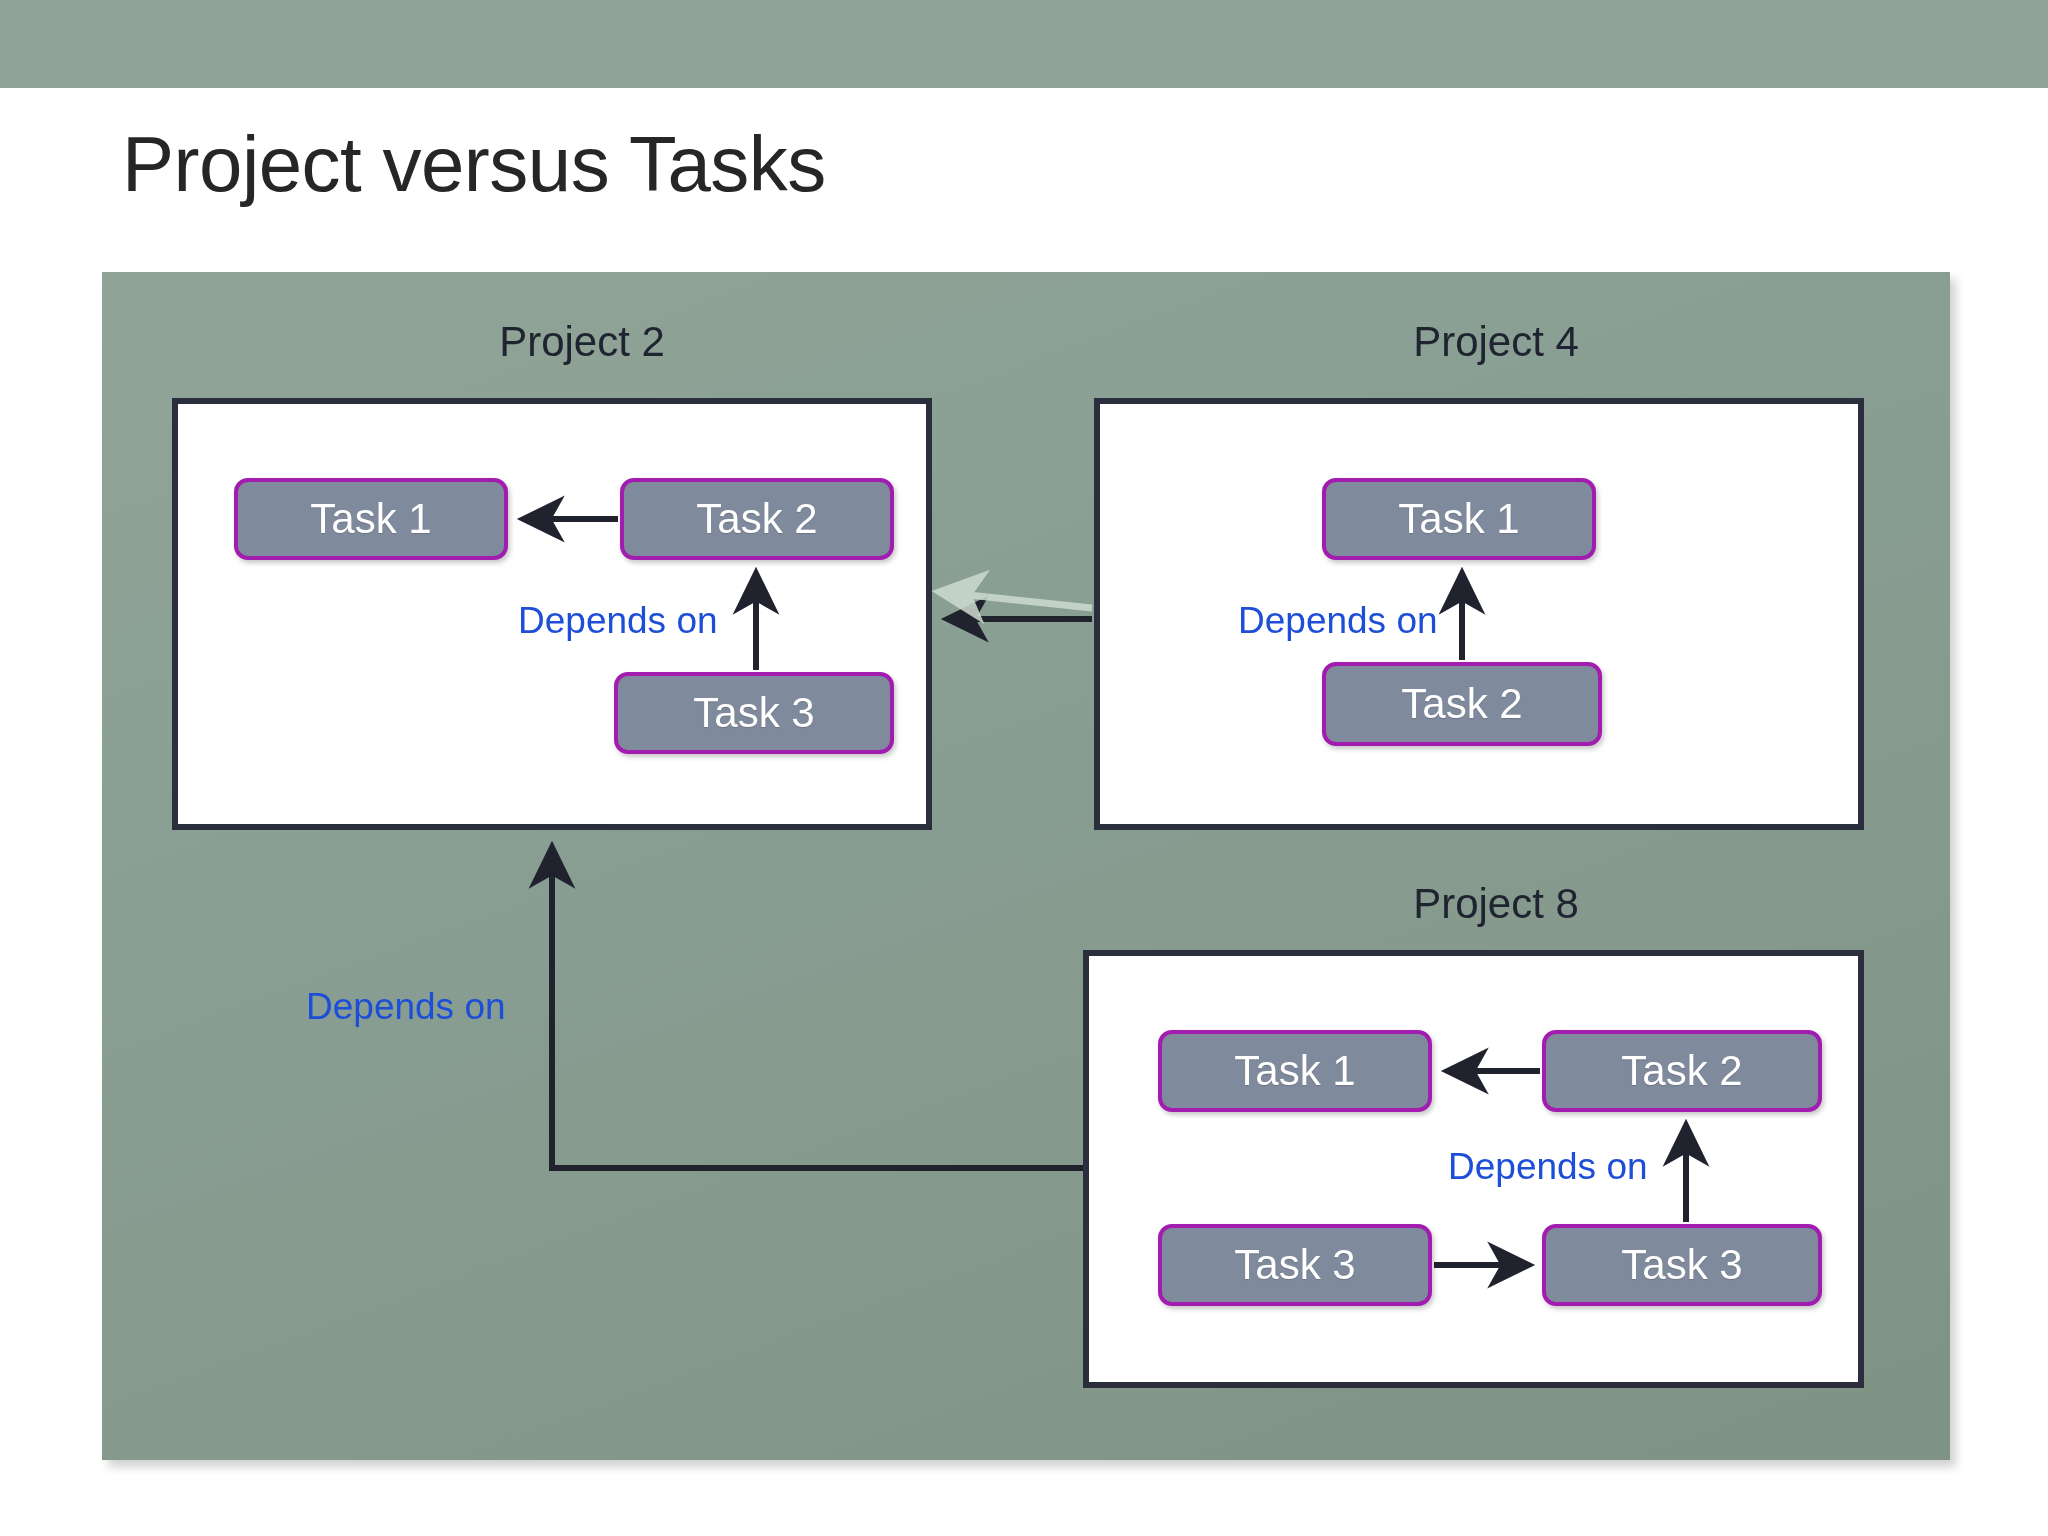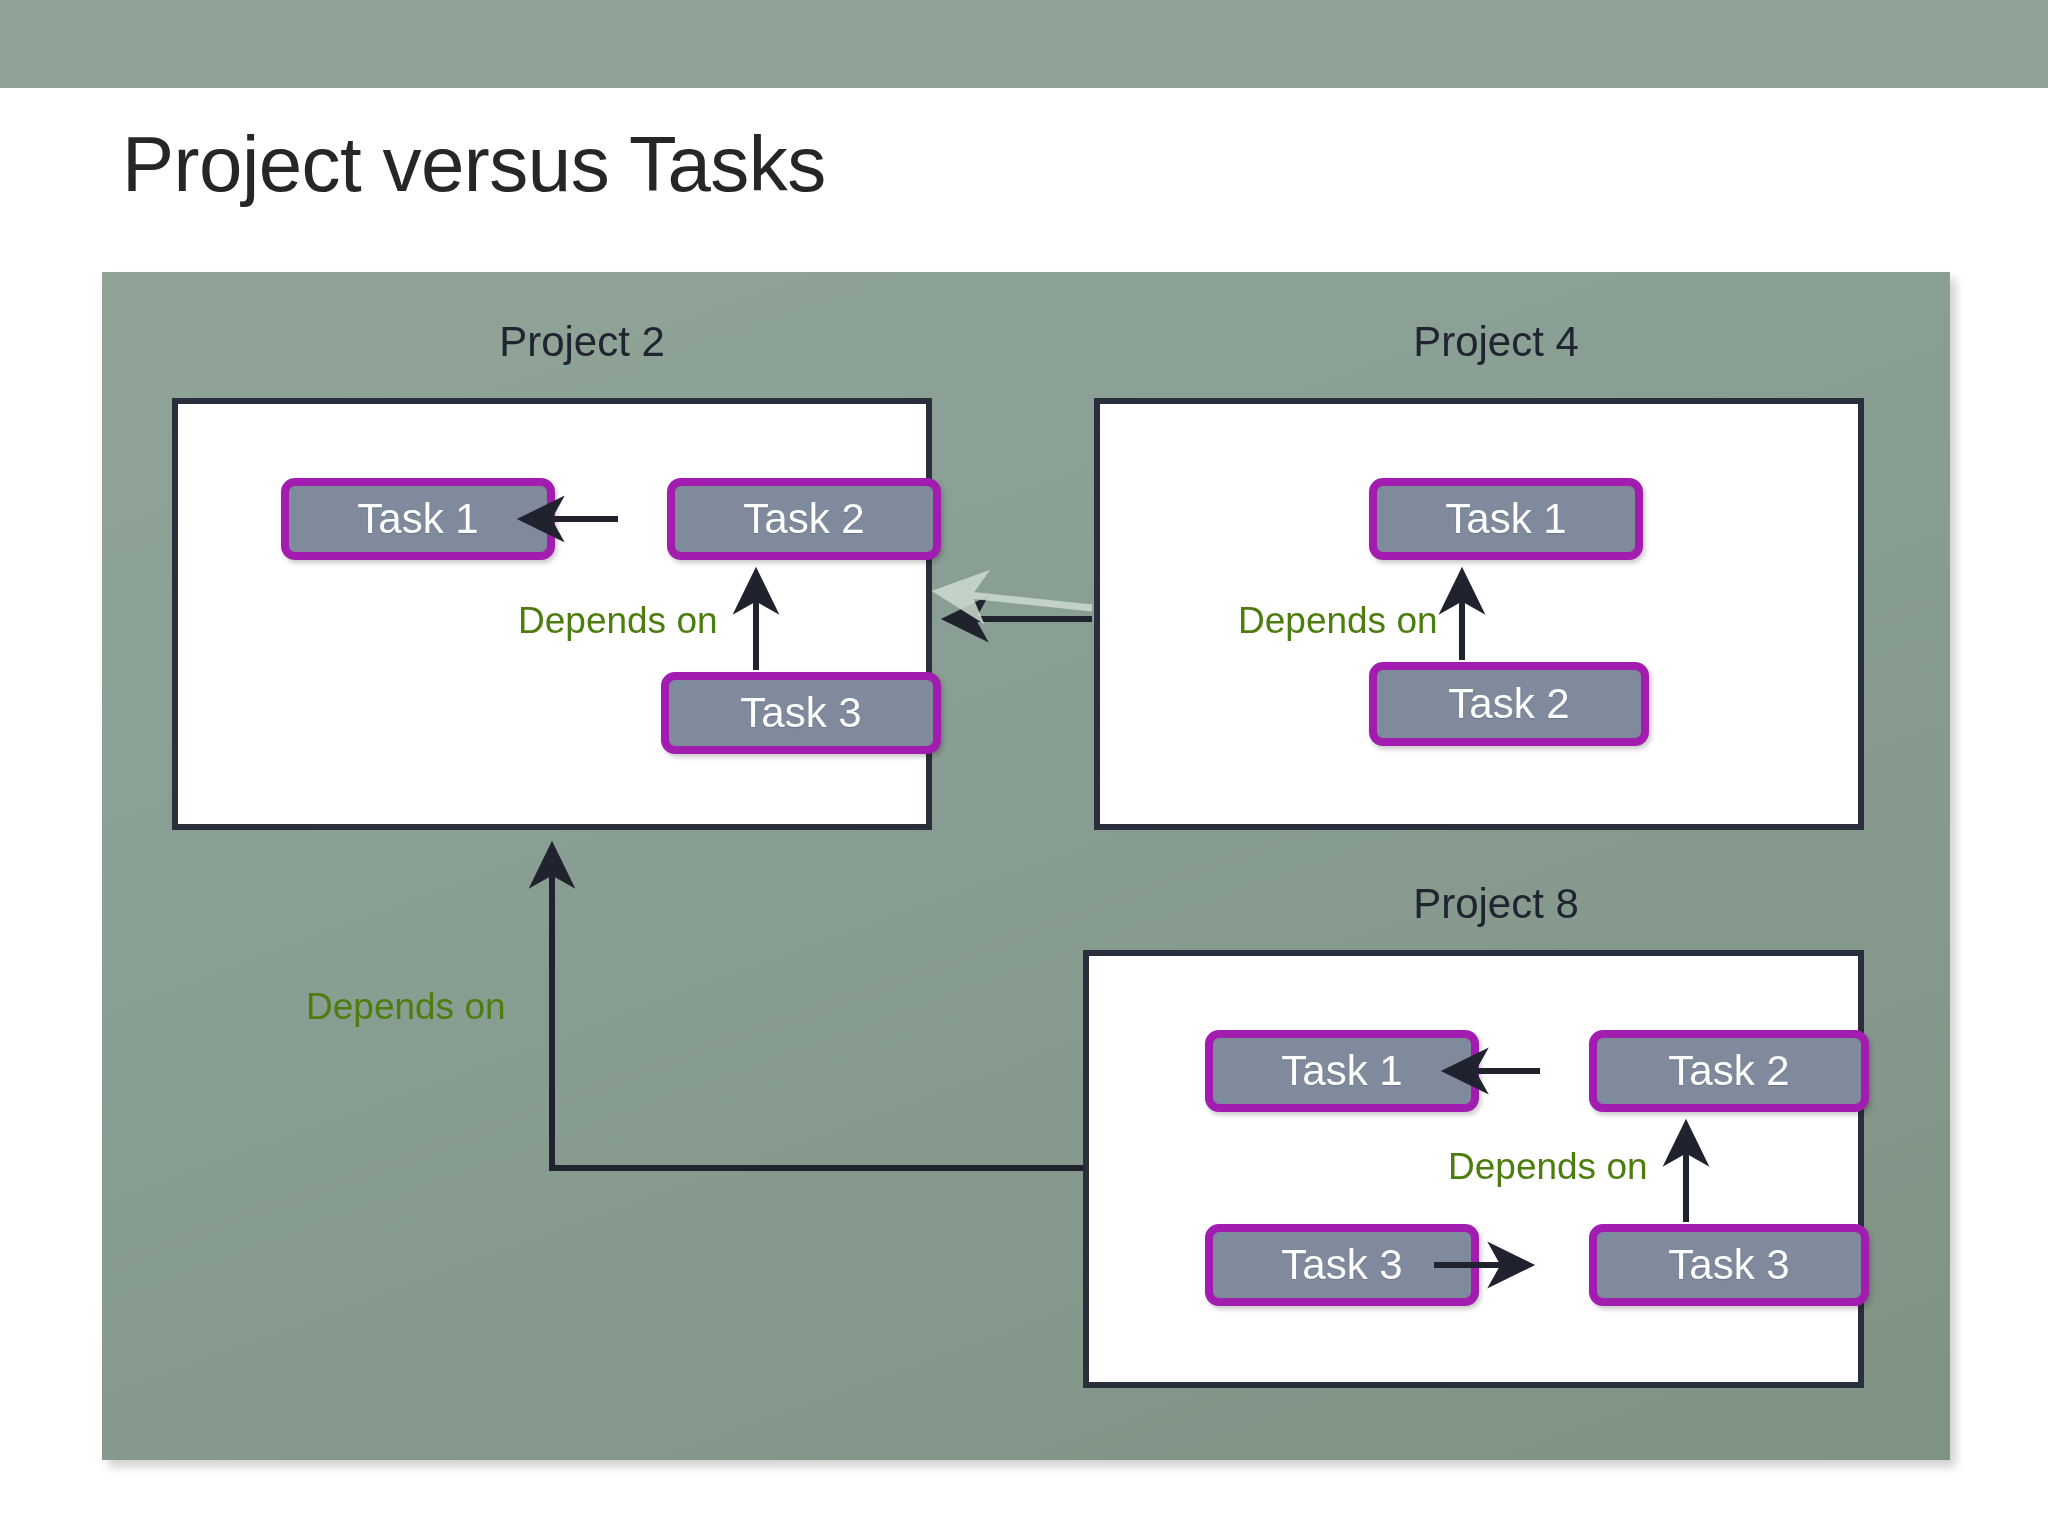--- a/index.html
+++ b/index.html
@@ -69,39 +69,38 @@
     position: absolute;
     background: #ffffff;
     border: 6px solid #2a2e3d;
     box-sizing: border-box;
   }
 
   
   .task {
     position: absolute;
     background: #7f8a9c;
-    border: 8px solid #a21caf;
+    border: 4px solid #a21caf;
     border-radius: 14px;
     box-sizing: border-box;
     color: #ffffff;
     font-size: 42px;
     display: flex;
     align-items: center;
     justify-content: center;
     box-shadow: 2px 3px 5px rgba(0,0,0,0.22);
     text-shadow: 0 1px 1px rgba(0,0,0,0.15);
-    margin-left: 47px;
   }
 
   
   .edge-label {
     position: absolute;
     font-size: 37px;
     line-height: 42px;
-    color: #4d7c0f;
+    color: #1d4ed8;
     white-space: nowrap;
   }
 
   
   .conn-svg {
     position: absolute;
     left: 0;
     top: 0;
     width: 2048px;
     height: 1536px;

